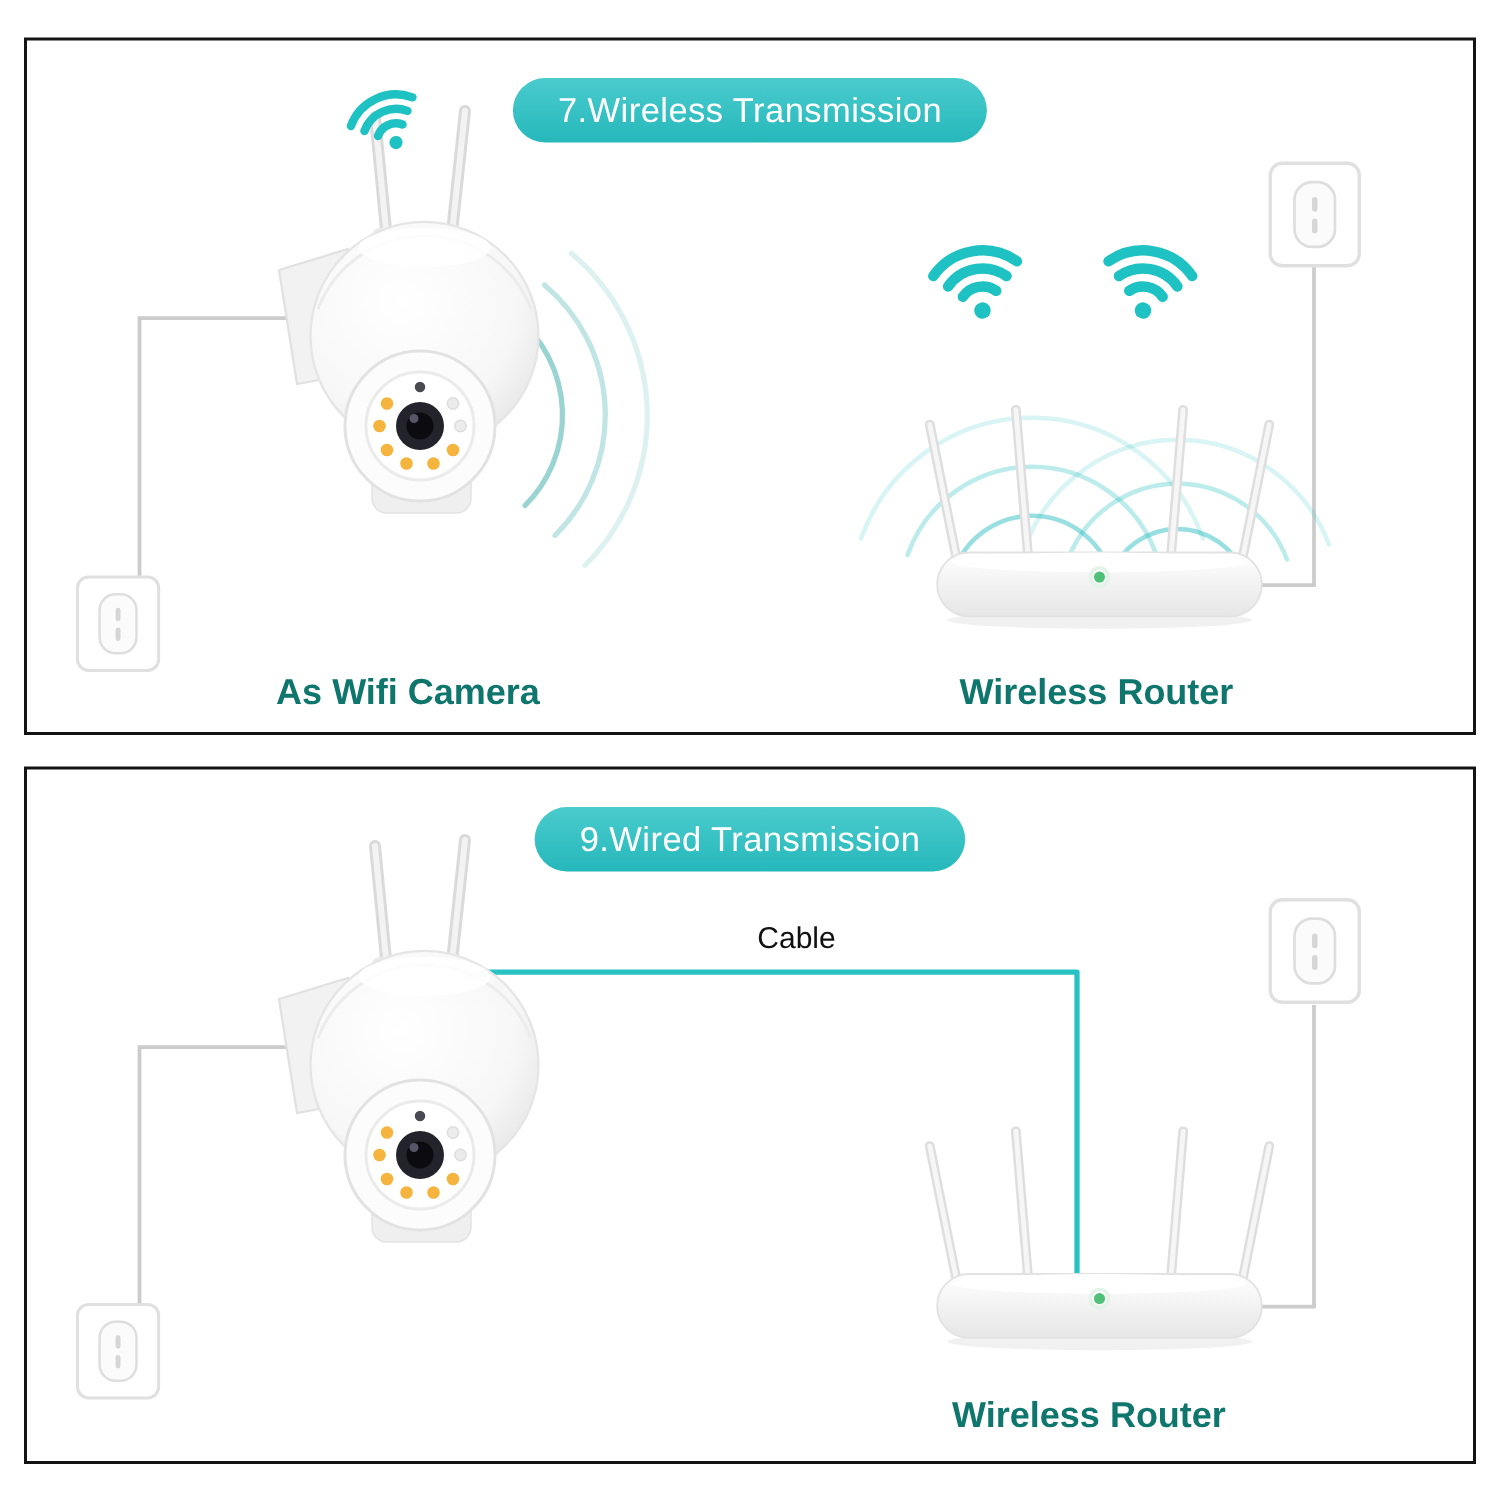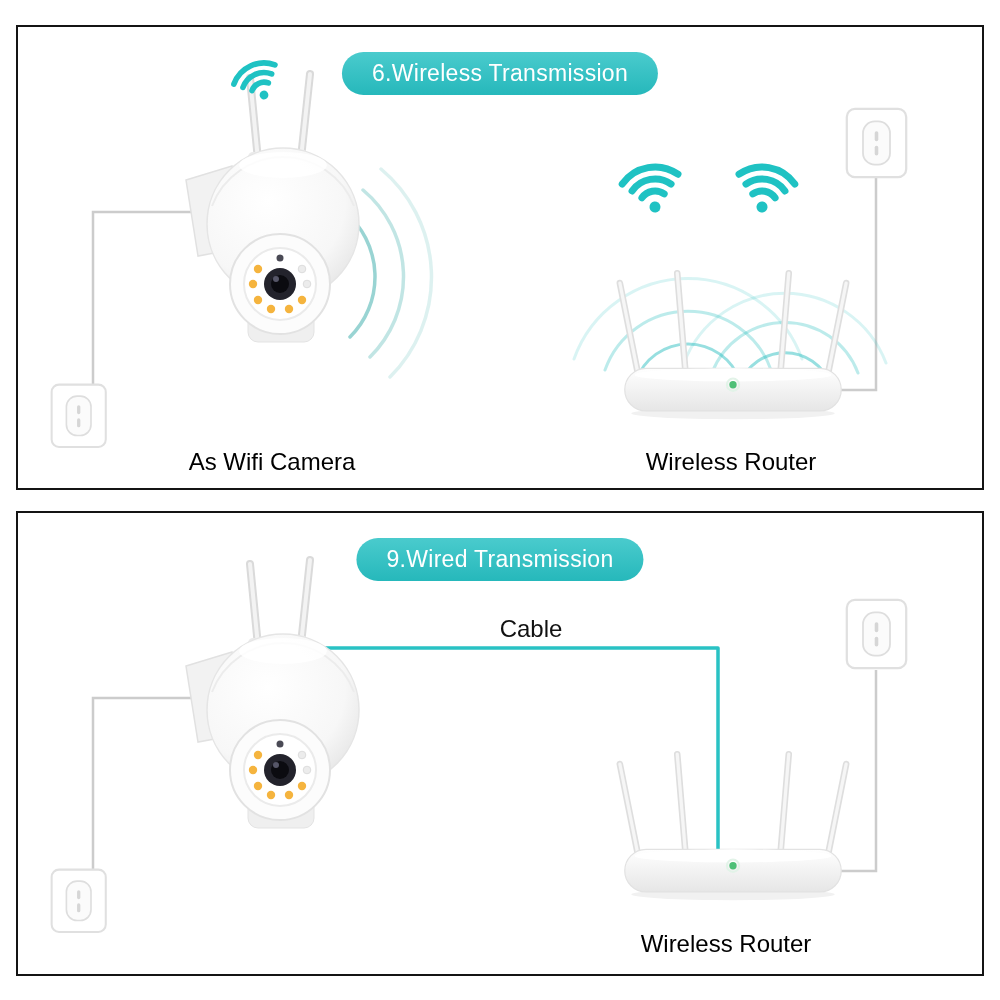--- a/index.html
+++ b/index.html
@@ -16,25 +16,25 @@
   #panel-wired{top:511px;}
   svg.scene{position:absolute;left:0;top:0;width:964px;height:461px;display:block;}
   .pill{
     position:absolute;top:25px;left:50%;transform:translateX(-50%);
     background:linear-gradient(#4acbcd,#26b8bb);
     color:#ffffff;border-radius:22px;height:43px;line-height:43px;
     padding:0 30px;font-size:23px;white-space:nowrap;letter-spacing:.3px;
   }
   .dev-label{
     position:absolute;transform:translateX(-50%);
-    font-size:24px;color:#000000;white-space:nowrap;
+    font-size:24px;color:#0f766e;white-space:nowrap;font-weight:bold;
   }
   .cable-label{
     position:absolute;transform:translateX(-50%);
-    font-size:24px;color:#111111;white-space:nowrap;
+    font-size:20px;color:#111111;white-space:nowrap;
   }
 </style>
 </head>
 <body>
 
 <svg width="0" height="0" style="position:absolute" aria-hidden="true">
   <defs>
     <radialGradient id="gDome" cx="40%" cy="35%" r="75%">
       <stop offset="0%" stop-color="#ffffff"></stop>
       <stop offset="68%" stop-color="#f7f7f7"></stop>
@@ -137,21 +137,21 @@
       </g>
     <g transform="translate(637,180) rotate(-10)" color="#1fc2c3">
         <use href="#sym-wifi"></use>
       </g>
     <g transform="translate(744,180) rotate(10)" color="#1fc2c3">
         <use href="#sym-wifi"></use>
       </g>
   </svg>
 
   <div class="pill">
-    <span>6.Wireless Transmission</span>
+    <span>7.Wireless Transmission</span>
   </div>
   <div class="dev-label" style="left:254px;top:421px">As Wifi Camera</div>
   <div class="dev-label" style="left:713px;top:421px">Wireless Router</div>
 </div>
 
 <div class="panel" id="panel-wired">
   <svg class="scene" viewBox="0 0 964 461">
 
     <polyline points="178,185 75,185 75,357" fill="none" stroke="#cccccc" stroke-width="2.5"></polyline>
     <polyline points="858,157 858,358 821,358" fill="none" stroke="#cccccc" stroke-width="2.5"></polyline>

